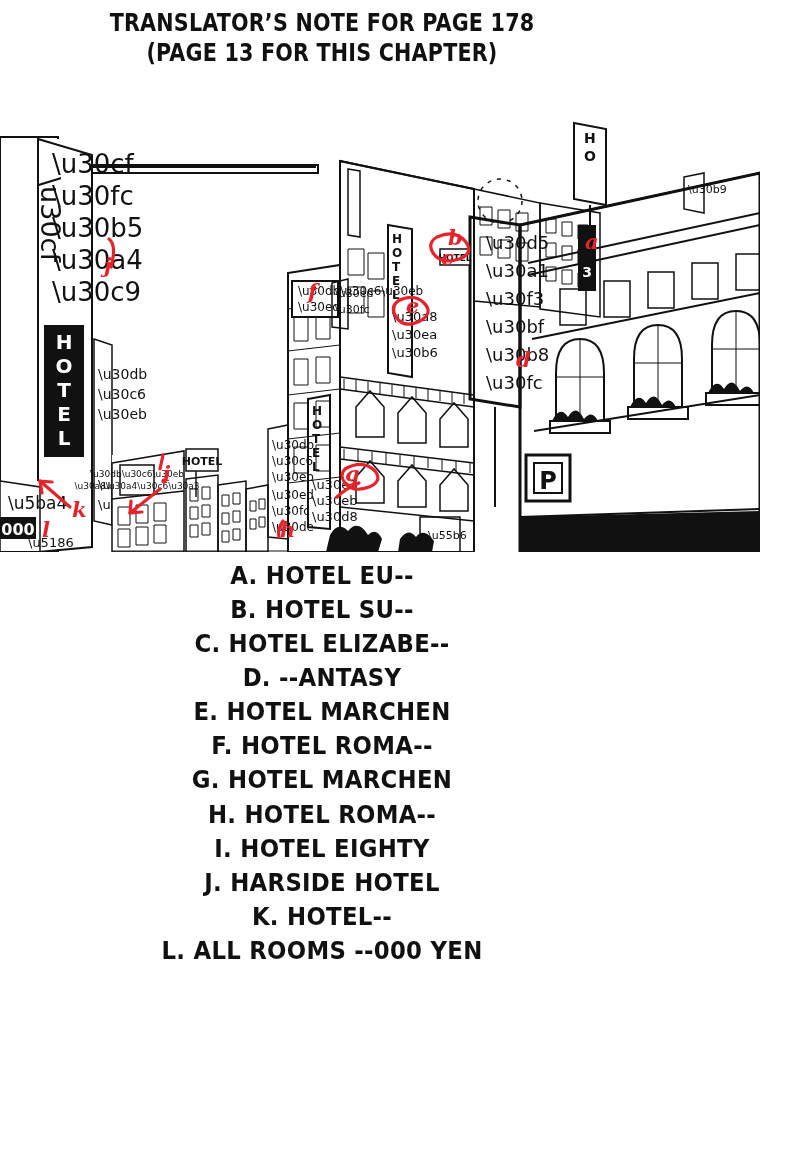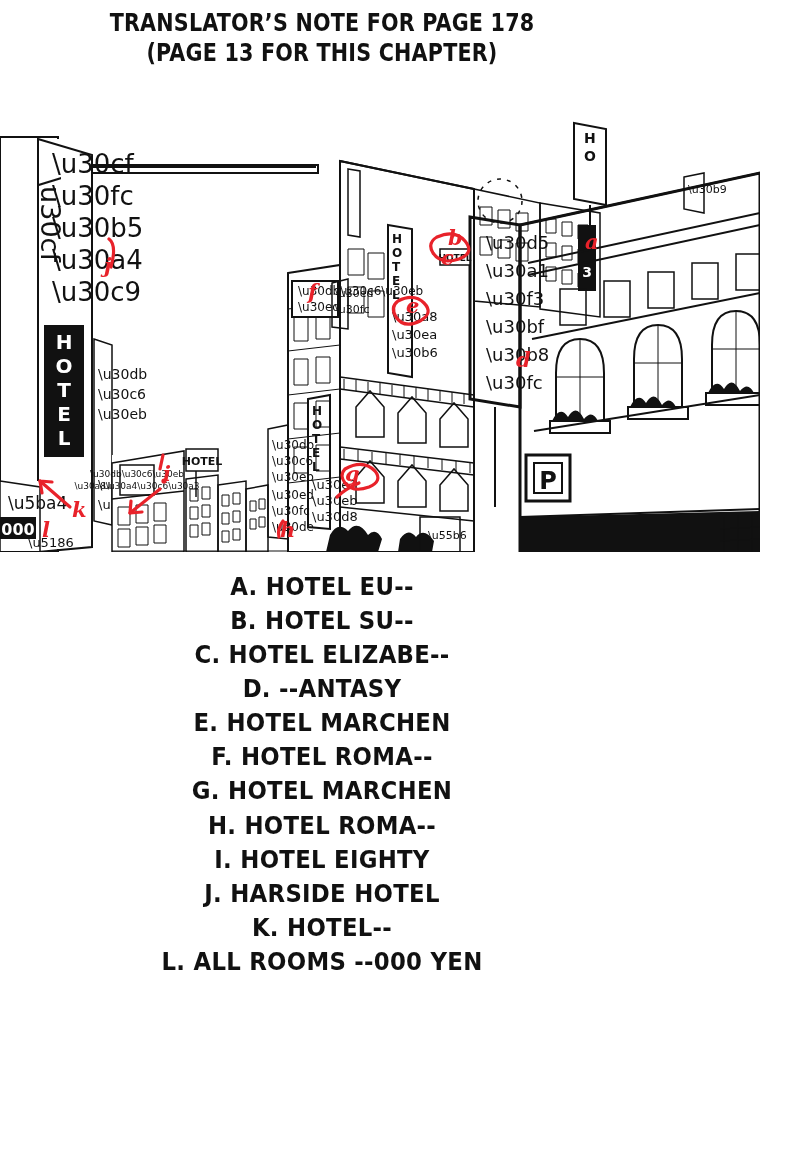--- a/index.html
+++ b/index.html
@@ -50,21 +50,21 @@
   .art {
     position: absolute;
     inset: 0;
     background: #ffffff;
     overflow: hidden;
   }
   .art svg { display: block; }
 
   
   .caption-list {
-    margin-top: 18px;
+    margin-top: 7px;
     width: 100%;
     text-align: center;
   }
   .caption-item {
     font-family: "DejaVu Sans", sans-serif;
     font-weight: bold;
     font-size: 24px;
     line-height: 1.42;
     text-transform: uppercase;
     letter-spacing: 0.3px;

